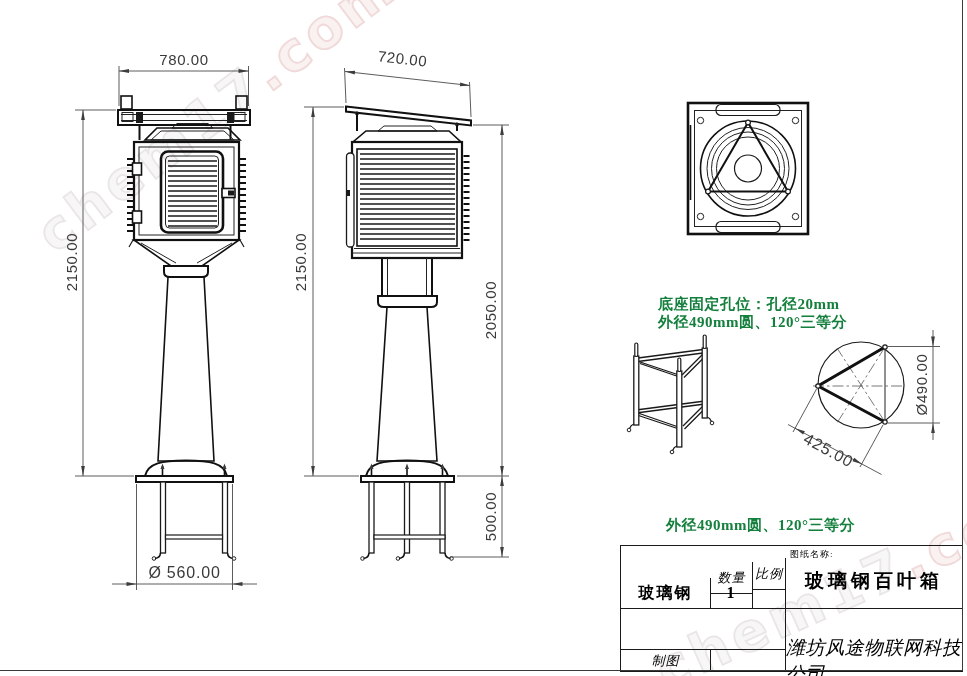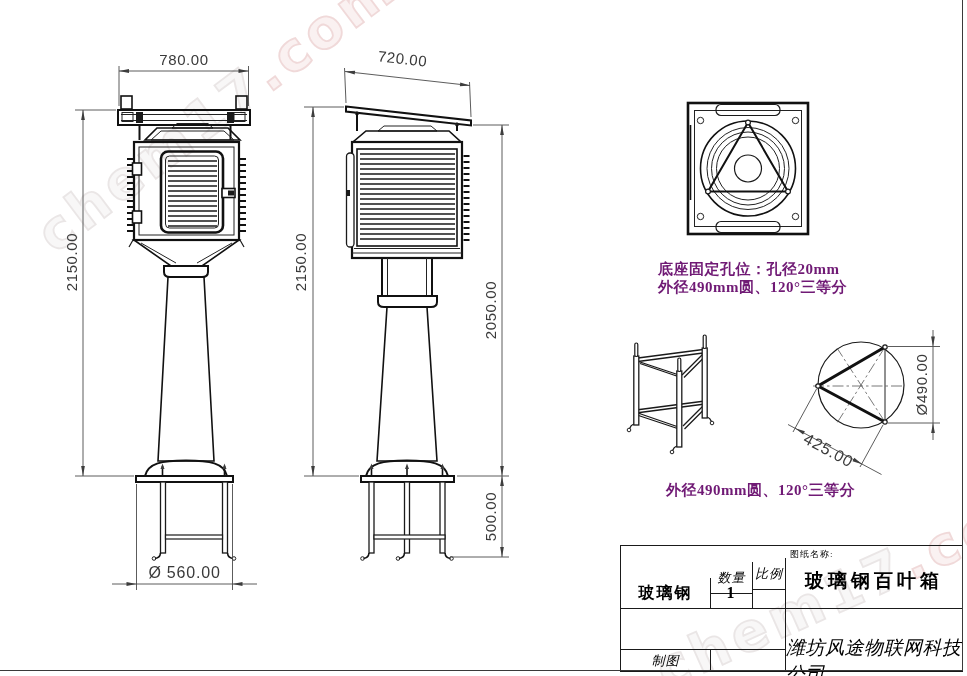--- a/index.html
+++ b/index.html
@@ -19,21 +19,21 @@
   .s28{stroke:#111;stroke-width:3;fill:none}
   .wfill{fill:#fff}
   .dk{fill:#1a1a1a;stroke:none}
   .dim{stroke:#4a4a4a;stroke-width:0.9;fill:none}
   .cl{stroke:#555;stroke-width:0.8;fill:none;stroke-dasharray:11 3 2.5 3}
   .arr{fill:#3d3d3d;stroke:none}
   .dimtxt{font:15px "Liberation Sans",sans-serif;fill:#3a3a3a;letter-spacing:.6px}
   .dimtxt-lg{font:16px "Liberation Sans",sans-serif;fill:#3a3a3a;letter-spacing:.8px}
   
   .note{position:absolute;font-family:"Liberation Serif",serif;font-weight:600;
-        font-size:15px;line-height:18px;color:#701a75;white-space:nowrap;letter-spacing:.5px;}
+        font-size:15px;line-height:18px;color:#15803d;white-space:nowrap;letter-spacing:.5px;margin-top:35px;}
   
   .tblock{position:absolute;left:620px;top:545px;width:342px;height:126px;
         border-left:1.5px solid #1a1a1a;border-top:1.5px solid #1a1a1a;
         font-family:"Liberation Serif",serif;color:#000;}
   .cell{position:absolute;border-right:1.4px solid #1a1a1a;border-bottom:1.4px solid #1a1a1a;
         display:flex;align-items:center;justify-content:center;box-sizing:border-box;}
   .hdr{font-style:italic;font-size:13px;letter-spacing:1px;}
   .val{font-weight:700;font-size:16px;letter-spacing:2px;}
   .namecell{flex-direction:column;justify-content:flex-start;align-items:stretch;}
   .namelabel{font-size:9px;padding:2px 0 0 4px;letter-spacing:1px;}

